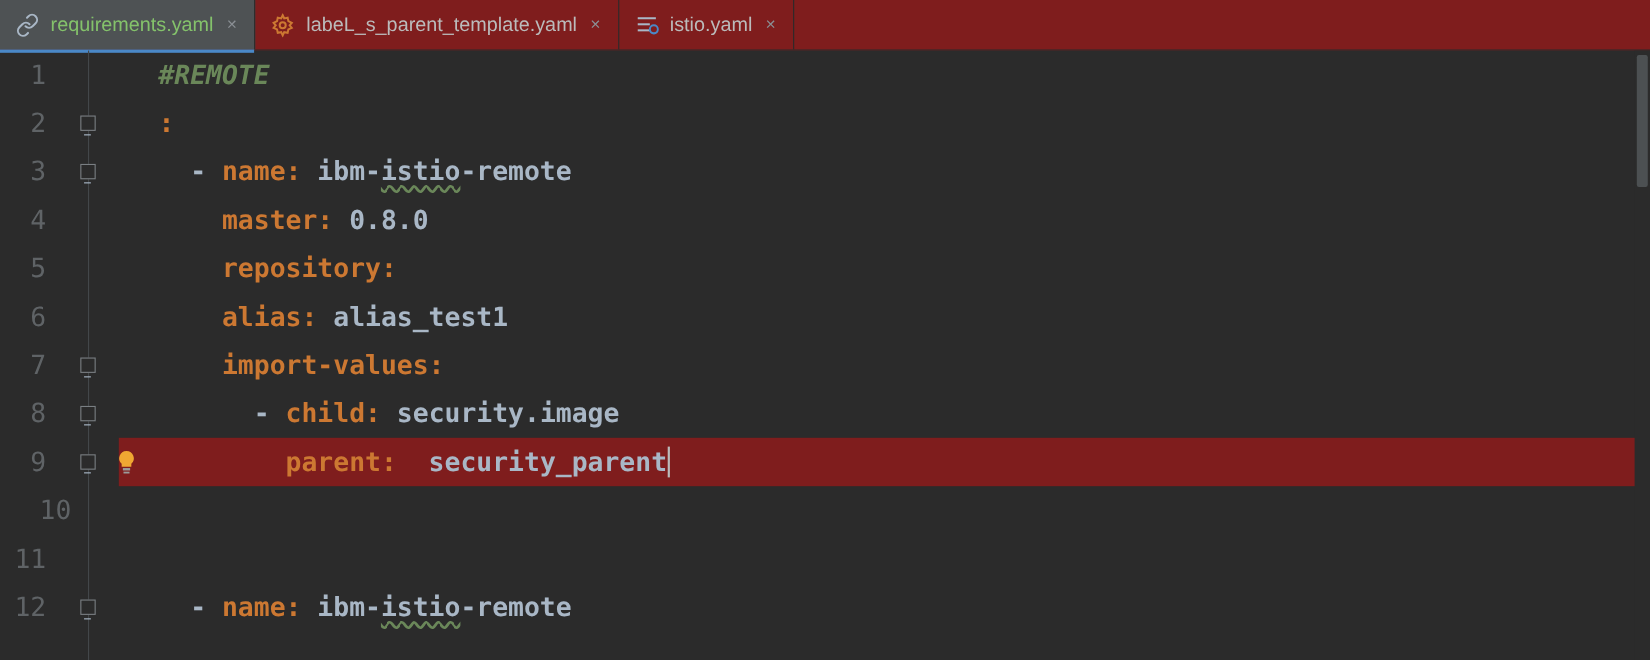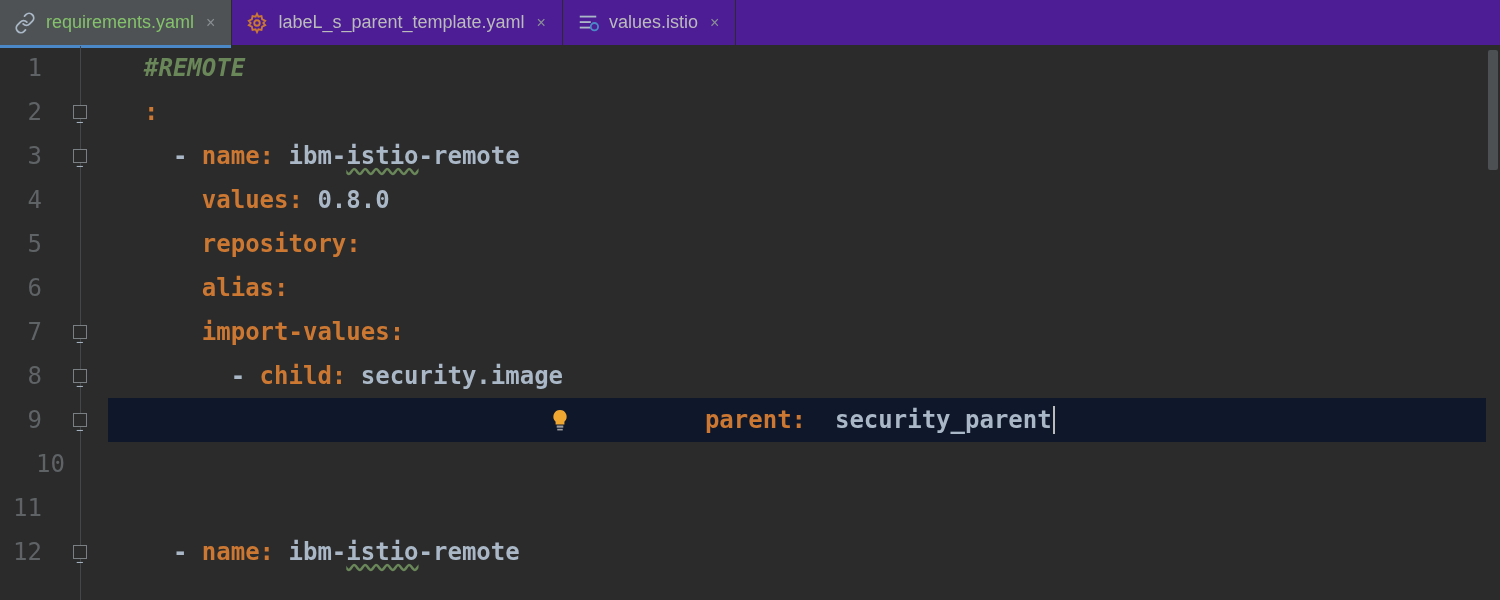--- a/index.html
+++ b/index.html
@@ -14,21 +14,21 @@
     font-family: 'Menlo', 'Consolas', monospace;
     overflow: hidden;
     color: #a9b7c6;
   }
 
   
   .tab-bar {
     display: flex;
     align-items: stretch;
     height: 46px;
-    background: #4c1d95;
+    background: #7f1d1d;
     border-bottom: 1px solid #2b2b2b;
   }
   .tab {
     display: flex;
     align-items: center;
     gap: 10px;
     padding: 0 14px;
     height: 100%;
     font-size: 18px;
     color: #bbbbbb;
@@ -116,22 +116,21 @@
     padding-left: 8px;
   }
   .code-line {
     height: 44px;
     white-space: pre;
     display: flex;
     align-items: center;
     font-weight: bold;
   }
   .code-line.current {
-    background: #0f172a;
-    justify-content: center;
+    background: #7f1d1d;
   }
 
   
   .tok-comment { color: #6a8759; font-style: italic; }
   .tok-key     { color: #cc7832; }
   .tok-colon   { color: #cc7832; }
   .tok-scalar  { color: #a9b7c6; }
   .tok-dash    { color: #a9b7c6; }
   .tok-link    { color: #a9b7c6; text-decoration: underline; text-underline-offset: 4px; }
   .tok-warn-wave {
@@ -188,21 +187,21 @@
     <span class="tab-label">labeL_s_parent_template.yaml</span>
     <span class="close">×</span>
   </div>
   <div class="tab">
     <svg width="22" height="22" viewBox="0 0 24 24">
         <rect x="3" y="4" width="18" height="2" fill="#a9b7c6"></rect>
         <rect x="3" y="10" width="12" height="2" fill="#a9b7c6"></rect>
         <rect x="3" y="16" width="12" height="2" fill="#a9b7c6"></rect>
         <circle cx="19" cy="16" r="4" fill="none" stroke="#4a88c7" stroke-width="2"></circle>
       </svg>
-    <span class="tab-label">values.istio</span>
+    <span class="tab-label">istio.yaml</span>
     <span class="close">×</span>
   </div>
 </div>
 
 <div class="editor">
   <div class="gutter-numbers" id="gutter-numbers">
       <div style="height: 44px;">1</div>
       <div style="height: 44px;">2</div>
       <div style="height: 44px;">3</div>
       <div style="height: 44px;">4</div>
@@ -240,23 +239,23 @@
       <div class="fold-row"></div>
       <div class="fold-row">
         <div class="fold-icon"></div>
       </div>
       <div class="fold-row"></div>
     </div>
   <div class="code" id="code-area">
       <div class="code-line"><span style="display:inline-block;width:36px"></span><span class="tok-comment">#REMOTE</span></div>
       <div class="code-line"><span style="display:inline-block;width:36px"></span><span class="tok-colon">:</span></div>
       <div class="code-line"><span style="display:inline-block;width:36px"></span><span class="tok-dash">  - </span><span class="tok-key">name</span><span class="tok-colon">: </span><span class="tok-scalar">ibm-<span class="tok-warn-wave">istio</span>-remote</span></div>
-      <div class="code-line"><span style="display:inline-block;width:36px"></span><span class="tok-scalar">    </span><span class="tok-key">values</span><span class="tok-colon">: </span><span class="tok-scalar">0.8.0</span></div>
+      <div class="code-line"><span style="display:inline-block;width:36px"></span><span class="tok-scalar">    </span><span class="tok-key">master</span><span class="tok-colon">: </span><span class="tok-scalar">0.8.0</span></div>
       <div class="code-line"><span style="display:inline-block;width:36px"></span><span class="tok-scalar">    </span><span class="tok-key">repository</span><span class="tok-colon">: </span></div>
-      <div class="code-line"><span style="display:inline-block;width:36px"></span><span class="tok-scalar">    </span><span class="tok-key">alias</span><span class="tok-colon">: </span></div>
+      <div class="code-line"><span style="display:inline-block;width:36px"></span><span class="tok-scalar">    </span><span class="tok-key">alias</span><span class="tok-colon">: </span><span class="tok-scalar">alias_test1</span></div>
       <div class="code-line"><span style="display:inline-block;width:36px"></span><span class="tok-scalar">    </span><span class="tok-key">import-values</span><span class="tok-colon">:</span></div>
       <div class="code-line"><span style="display:inline-block;width:36px"></span><span class="tok-scalar">      </span><span class="tok-dash">- </span><span class="tok-key">child</span><span class="tok-colon">: </span><span class="tok-scalar">security.image</span></div>
       <div class="code-line current"><span style="position:relative;left:-2px;margin-right:18px;display:inline-flex;align-items:center;"><svg width="18" height="22" viewBox="0 0 16 20">
             <path d="M8 1a6 6 0 0 0-4 10.5V14h8v-2.5A6 6 0 0 0 8 1z" fill="#f0a732"></path>
             <rect x="5" y="15" width="6" height="2" fill="#9b9b9b"></rect>
             <rect x="5.5" y="18" width="5" height="1.5" fill="#9b9b9b"></rect>
           </svg></span><span class="tok-scalar">        </span><span class="tok-key">parent</span><span class="tok-colon">:  </span><span class="tok-scalar">security_parent</span><span class="caret"></span></div>
       <div class="code-line"><span style="display:inline-block;width:36px"></span>&nbsp;</div>
       <div class="code-line"><span style="display:inline-block;width:36px"></span>&nbsp;</div>
       <div class="code-line"><span style="display:inline-block;width:36px"></span><span class="tok-dash">  - </span><span class="tok-key">name</span><span class="tok-colon">: </span><span class="tok-scalar">ibm-<span class="tok-warn-wave">istio</span>-remote</span></div>

